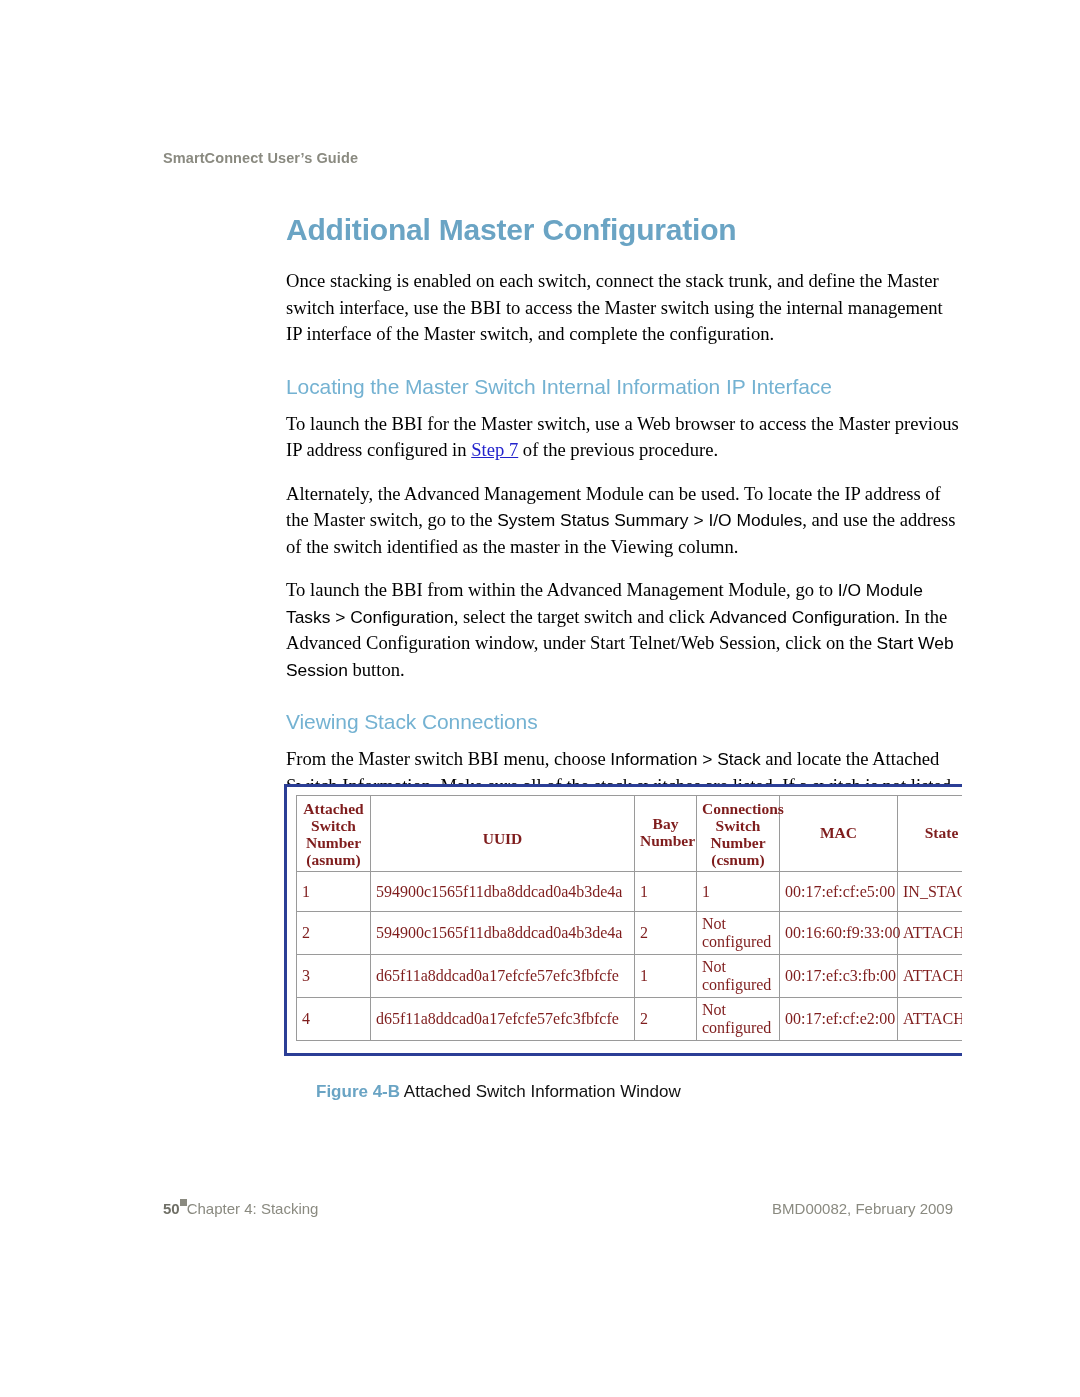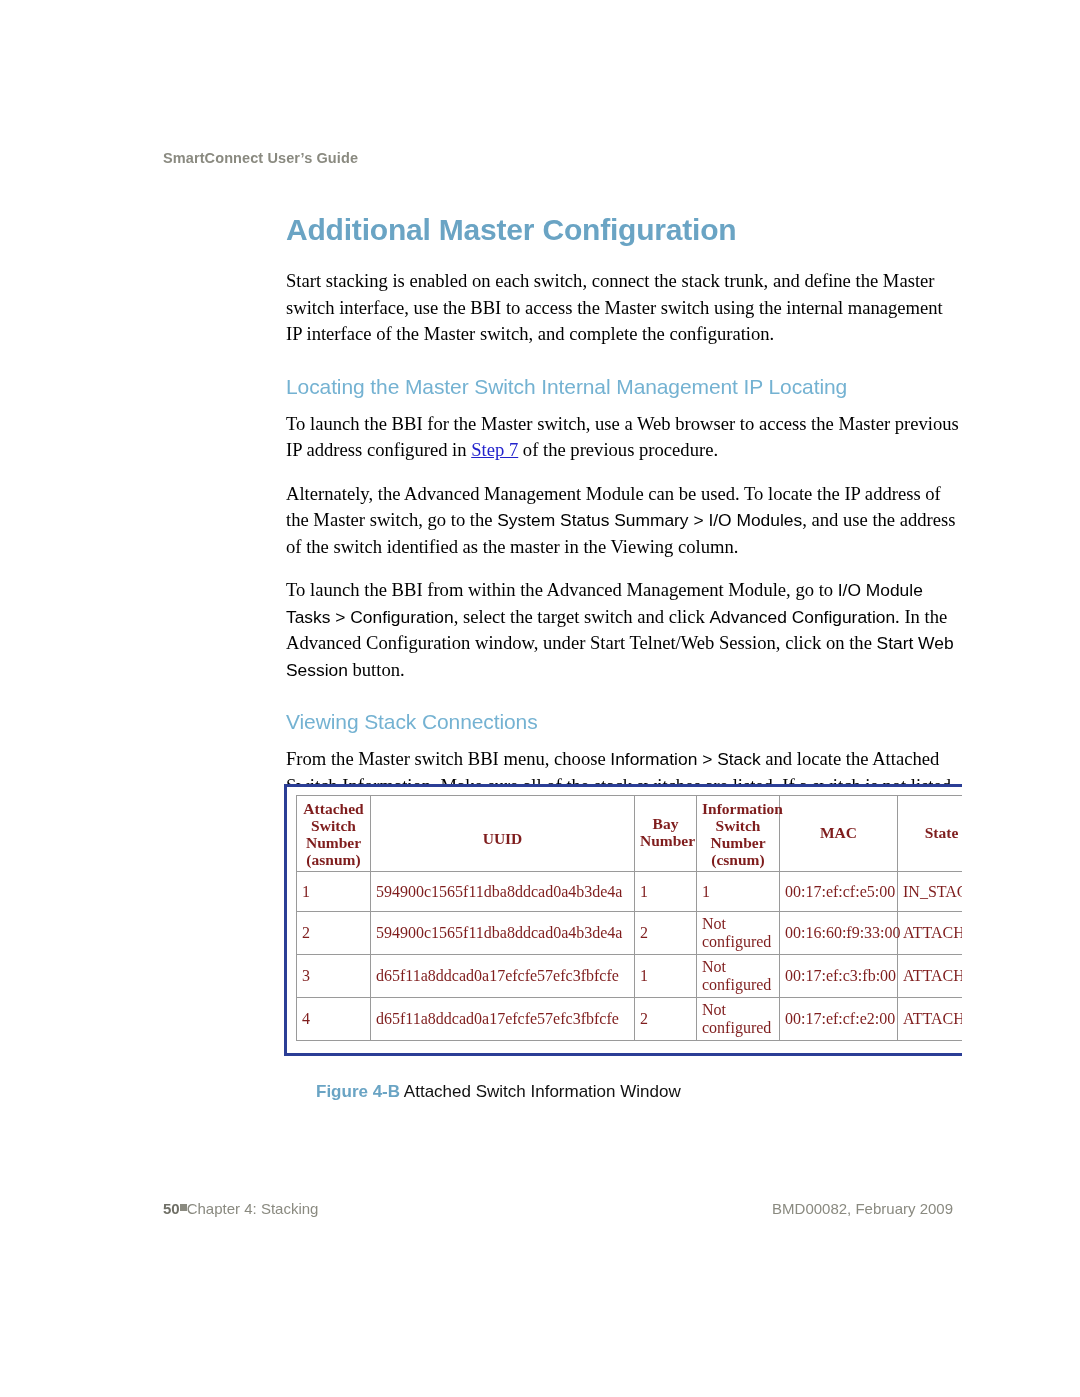--- a/index.html
+++ b/index.html
@@ -158,41 +158,41 @@
     font-size: 15px;
     color: #8a8a80;
     display: flex;
     justify-content: space-between;
     align-items: baseline;
   }
   .footer .pg {
     font-weight: bold;
     color: #6f6f66;
   }
-  .footer-left { display: flex; align-items: center; }
+  .footer-left { display: flex; align-items: flex-start; }
   .footer-sq {
     display: inline-block;
     width: 7px; height: 7px;
     background: #8a8a80;
     position: relative;
     top: -1px;
   }
 </style>
 </head>
 <body>
 
 <div class="running-header">SmartConnect User’s Guide</div>
 
 <div class="content">
 
   <h1 class="chapter-heading">Additional Master Configuration</h1>
 
-  <p class="body-text">Start stacking is enabled on each switch, connect the stack trunk, and define the Master switch interface, use the BBI to access the Master switch using the internal management IP interface of the Master switch, and complete the configuration.</p>
-
-  <h2 class="section-heading">Locating the Master Switch Internal Management IP Locating</h2>
+  <p class="body-text">Once stacking is enabled on each switch, connect the stack trunk, and define the Master switch interface, use the BBI to access the Master switch using the internal management IP interface of the Master switch, and complete the configuration.</p>
+
+  <h2 class="section-heading">Locating the Master Switch Internal Information IP Interface</h2>
 
   <p class="body-text">
     <span>To launch the BBI for the Master switch, use a Web browser to access the Master previous IP address configured in </span><a class="xref" href="#">Step 7</a><span> of the previous procedure.</span>
   </p>
 
   <p class="body-text">
     <span>Alternately, the Advanced Management Module can be used. To locate the IP address of the Master switch, go to the </span><span class="ui-term">System Status Summary &gt; I/O Modules</span><span>, and use the address of the switch identified as the </span><span class="italic">master</span><span> in the </span><span class="italic">Viewing</span><span> column.</span>
   </p>
 
   <p class="body-text">
@@ -229,21 +229,21 @@
             <div>(asnum)</div>
           </th>
           <th>
             <div style="padding-top:30px">UUID</div>
           </th>
           <th>
             <div style="padding-top:15px">Bay</div>
             <div>Number</div>
           </th>
           <th>
-            <div>Information</div>
+            <div>Connections</div>
             <div>Switch</div>
             <div>Number</div>
             <div>(csnum)</div>
           </th>
           <th>
             <div style="padding-top:24px">MAC</div>
           </th>
           <th>
             <div style="padding-top:24px">State</div>
           </th>

